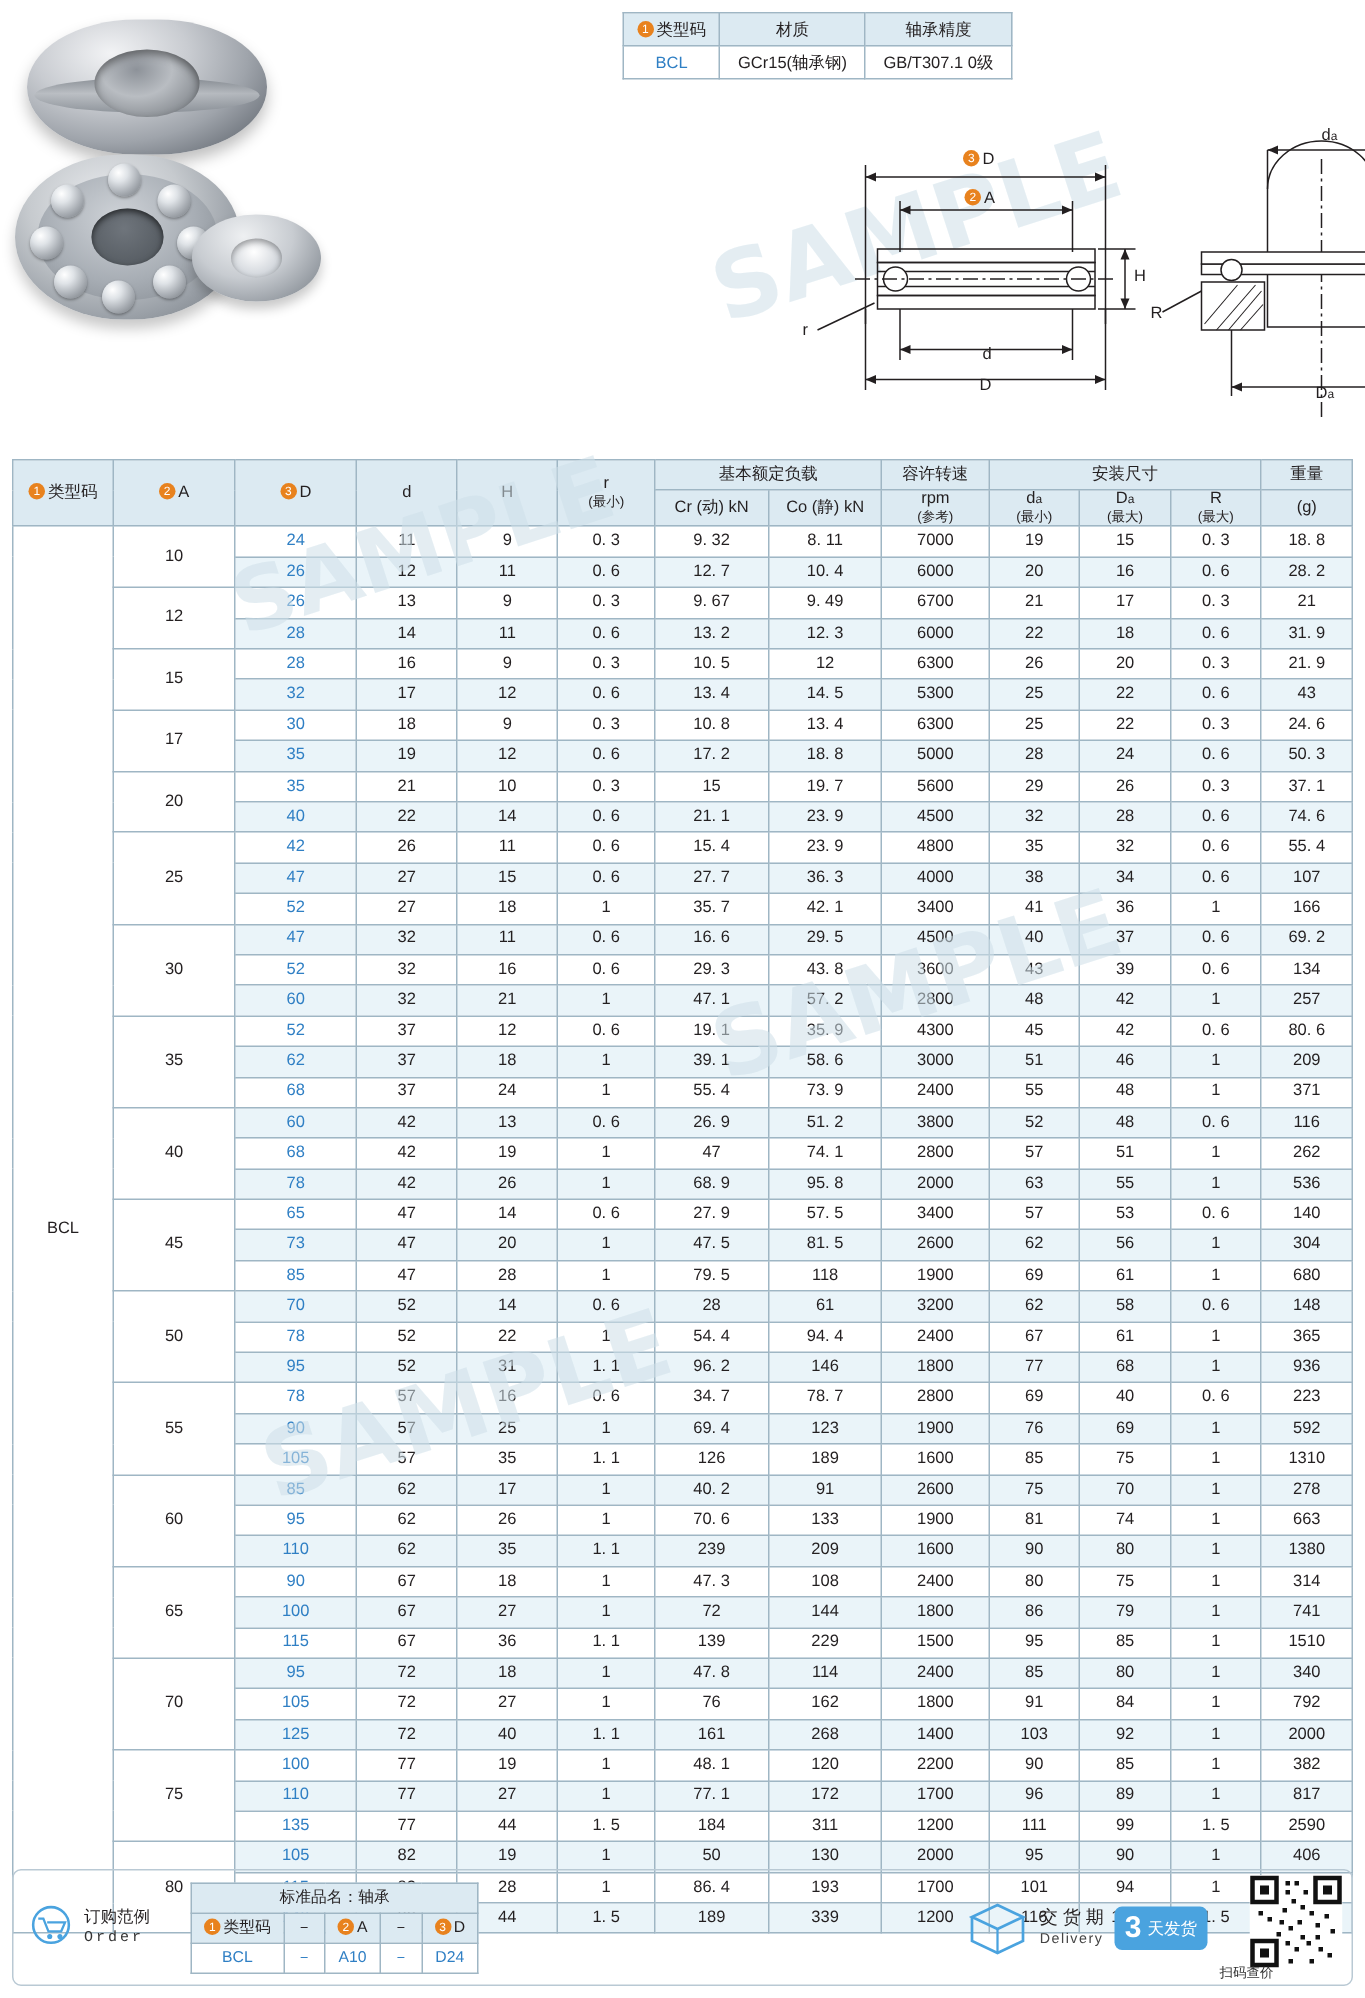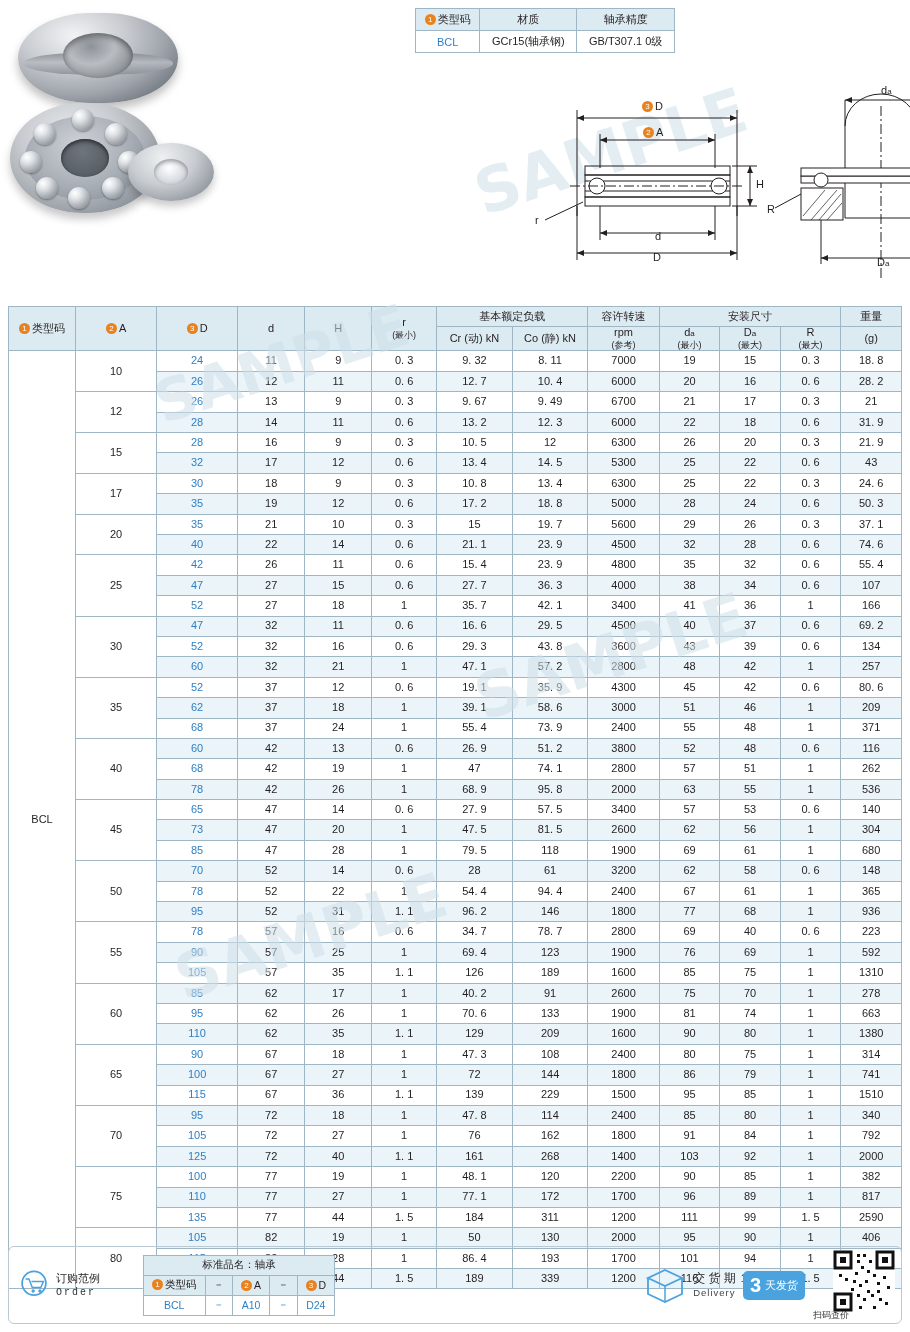--- a/index.html
+++ b/index.html
@@ -114,21 +114,21 @@
     text-align:center; margin-right:2px; vertical-align:1px;
   }
 
   
   .footer { position:absolute; left:8px; top:1246px; width:894px; height:78px;
             border:1px solid #b9c9d4; border-radius:6px; display:flex; align-items:center; }
   .f-order { width: 118px; display:flex; align-items:center; gap:5px; padding-left:8px; }
   .cart { width:34px; height:30px; position:relative; }
   .f-order-text { font-size:11px; line-height:1.35; }
   .f-order-text .ord { letter-spacing:2px; font-size:10px; color:#333;font-family:Liberation Mono, monospace; }
-  table.order { border-collapse:collapse; font-size:10.5px; margin-left:16px; }
+  table.order { border-collapse:collapse; font-size:10.5px; margin-left:0; }
   table.order th, table.order td { border:1px solid #9fb6c4; height:20px; padding:1px 8px; text-align:center; font-weight:normal; }
   table.order th { background:#dceaf2; }
   table.order td.v { color:#2f7fc4; }
   .f-spacer { flex:1; }
   .f-delivery { display:flex; align-items:center; gap:7px; }
   .f-del-text { font-size:12px; line-height:1.3; }
   .f-del-text .en { font-size:9.5px; letter-spacing:1px; color:#444; }
   .daybox { background:#4aa3df; color:#fff; border-radius:5px; padding:3px 7px; display:flex; align-items:center; gap:4px; }
   .daynum { font-size:20px; font-weight:bold; }
   .qr { width:62px; height:62px; margin:0 10px 0 14px; position:relative; }
@@ -755,21 +755,21 @@
             <td>81</td>
             <td>74</td>
             <td>1</td>
             <td>663</td>
           </tr>
           <tr class="shade">
             <td class="blue">110</td>
             <td>62</td>
             <td>35</td>
             <td>1. 1</td>
-            <td>129</td>
+            <td>239</td>
             <td>209</td>
             <td>1600</td>
             <td>90</td>
             <td>80</td>
             <td>1</td>
             <td>1380</td>
           </tr>
           <tr>
             <td rowspan="3" style="background: rgb(255, 255, 255);">65</td>
             <td class="blue">90</td>

